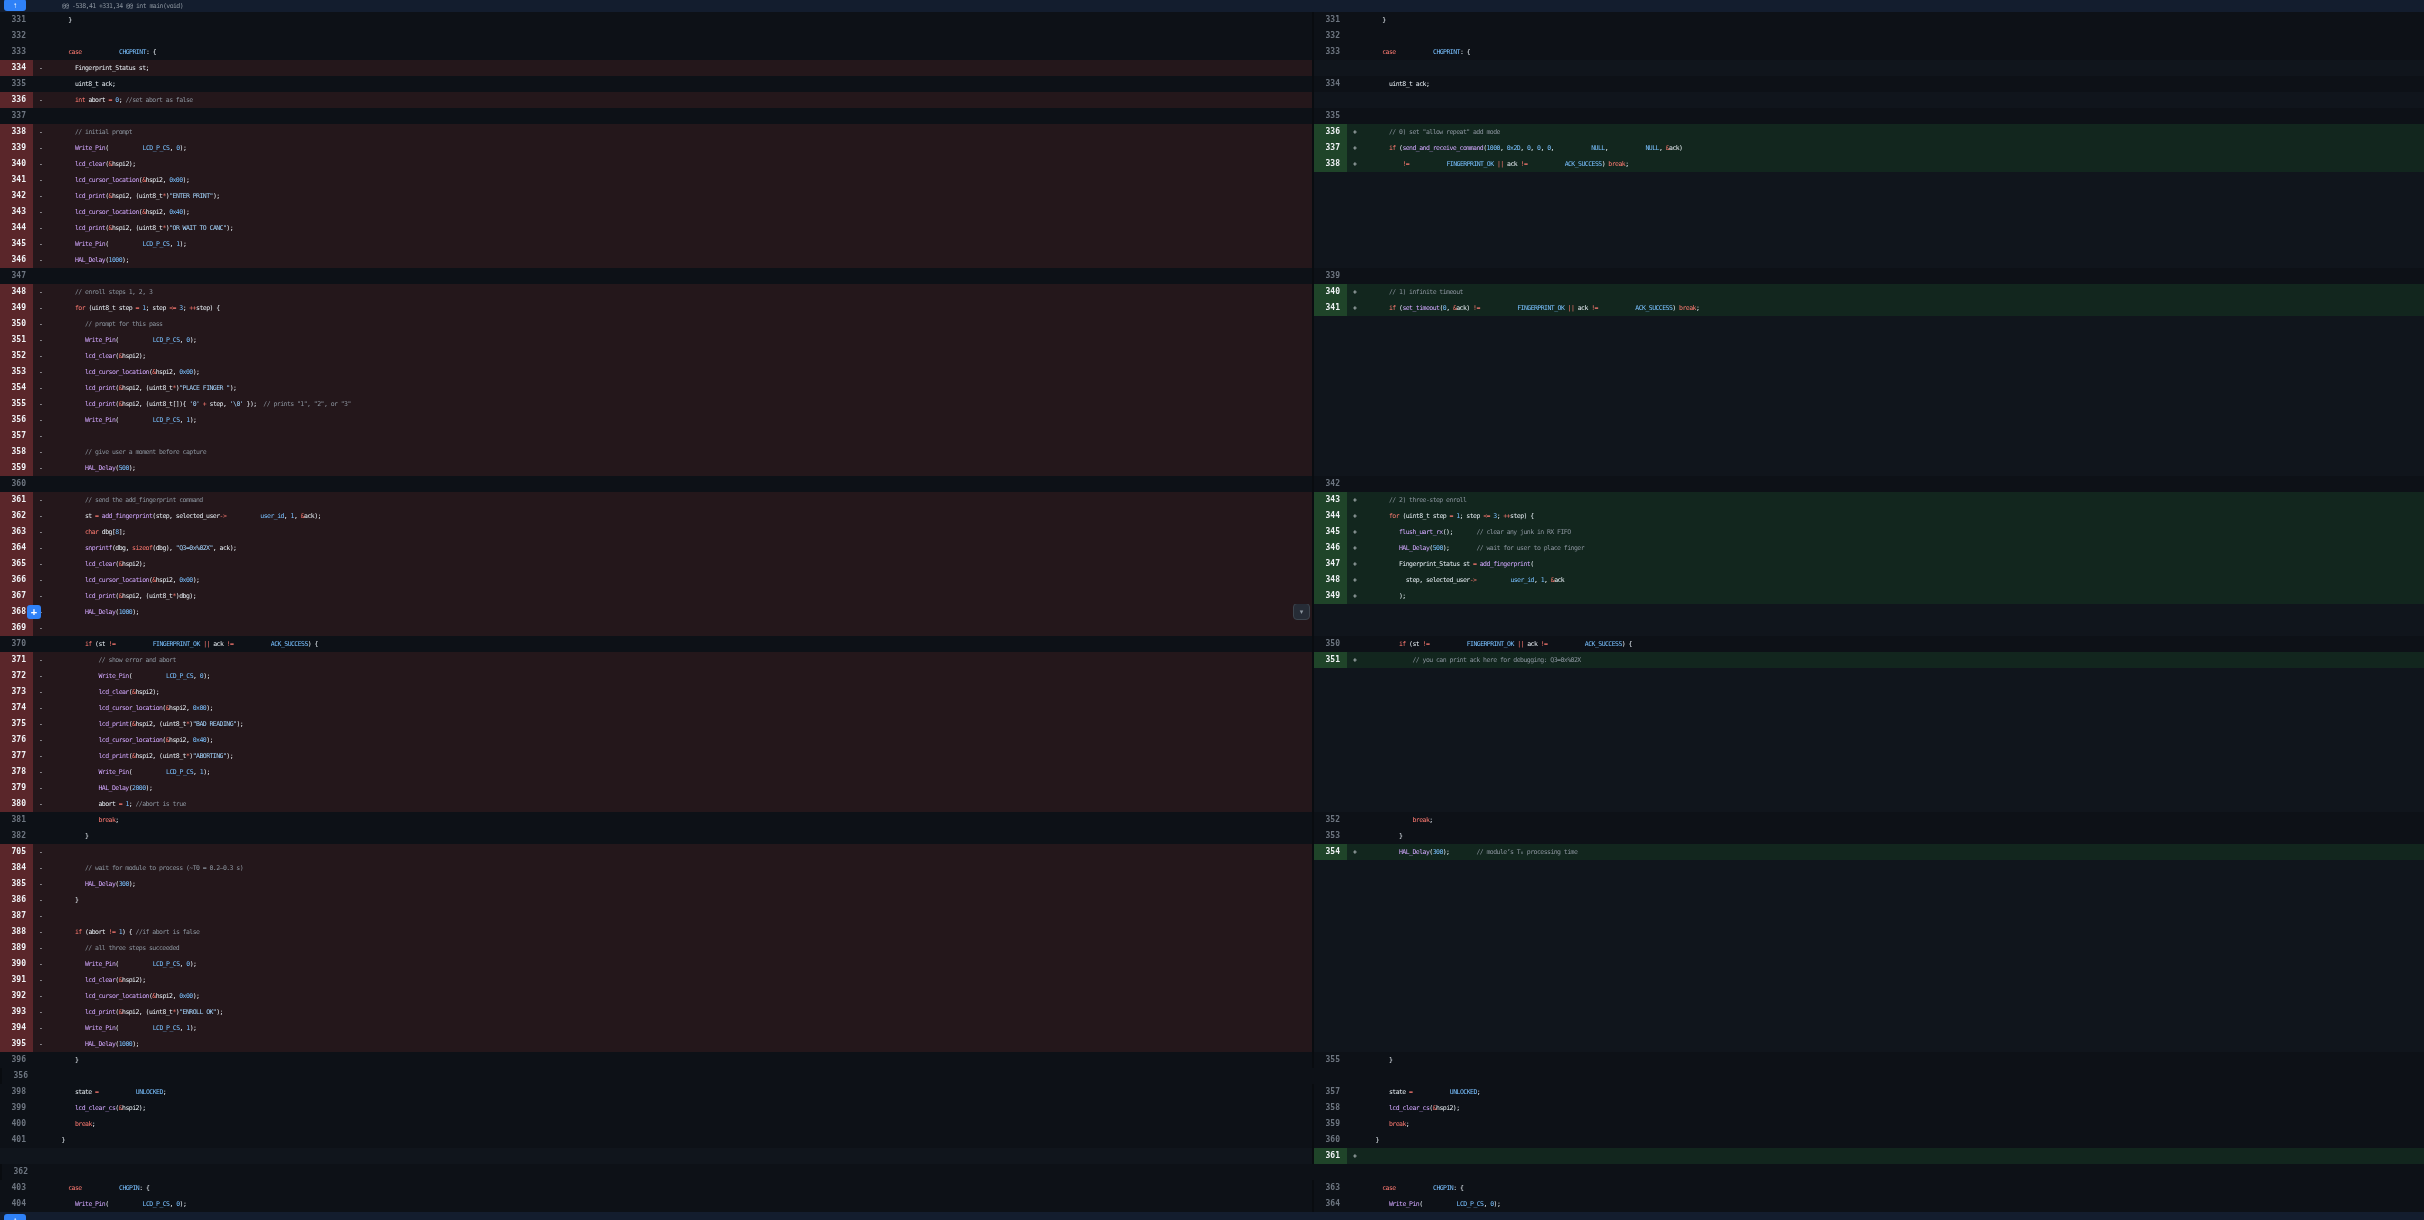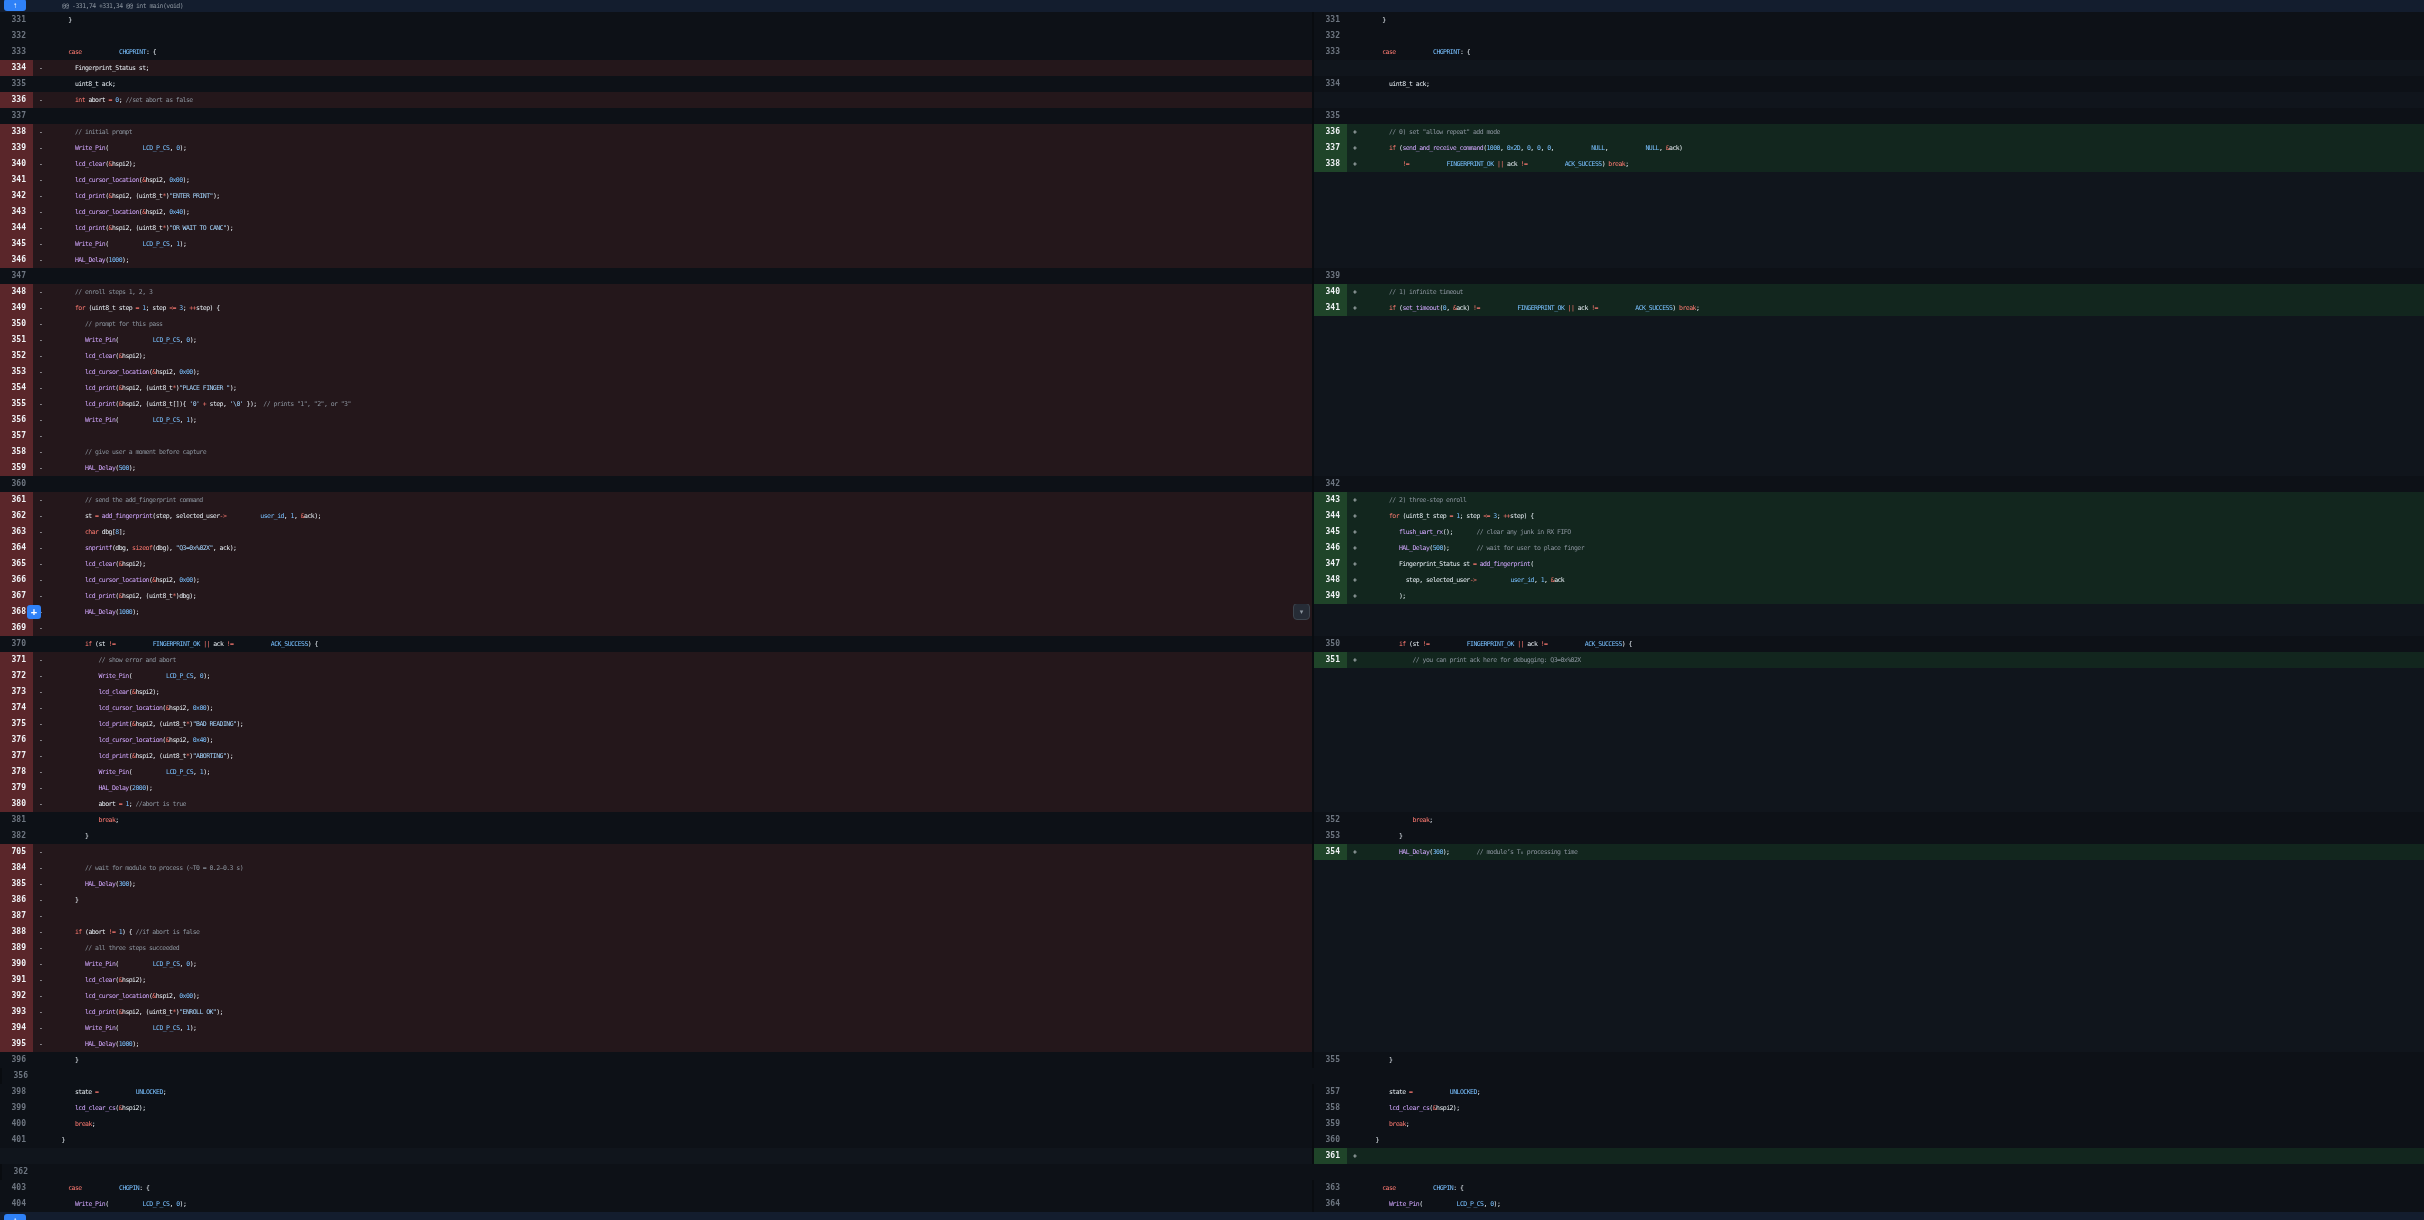--- a/index.html
+++ b/index.html
@@ -46,21 +46,21 @@
   .menu-btn{position:absolute;right:2px;top:-1px;width:17px;height:17px;cursor:pointer;
         background:#262c36;border:1px solid #3d444d;border-radius:4px;padding:0;
         color:#8b949e;font-size:7px;line-height:15px;text-align:center;z-index:3;box-sizing:border-box;}
 </style>
 </head>
 <body>
 
 <div id="screen">
   <div class="hunk top">
     <button class="expand-btn"><span>↑</span></button>
-    <span class="hunk-text">@@ -331,74 +331,34 @@ int main(void)</span>
+    <span class="hunk-text">@@ -538,41 +331,34 @@ int main(void)</span>
   </div>
   <div id="rows">
       <div class="row">
         <div class="cell old ctx">
           <span class="num">331</span>
           <span class="sign"> </span>
           <span class="code">      }</span>
         </div>
         <div class="cell new ctx">
           <span class="num">331</span>

